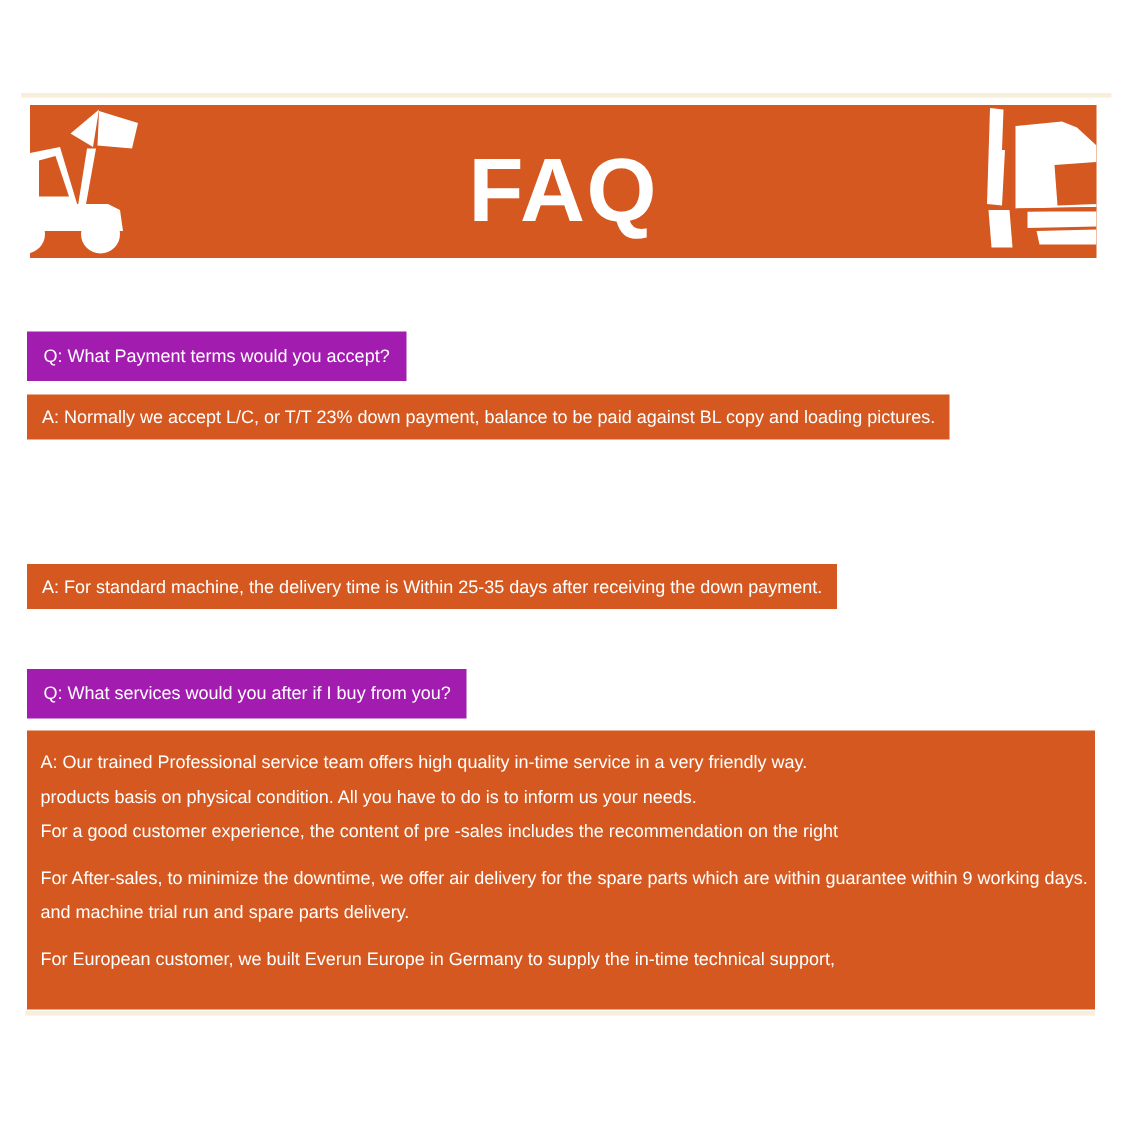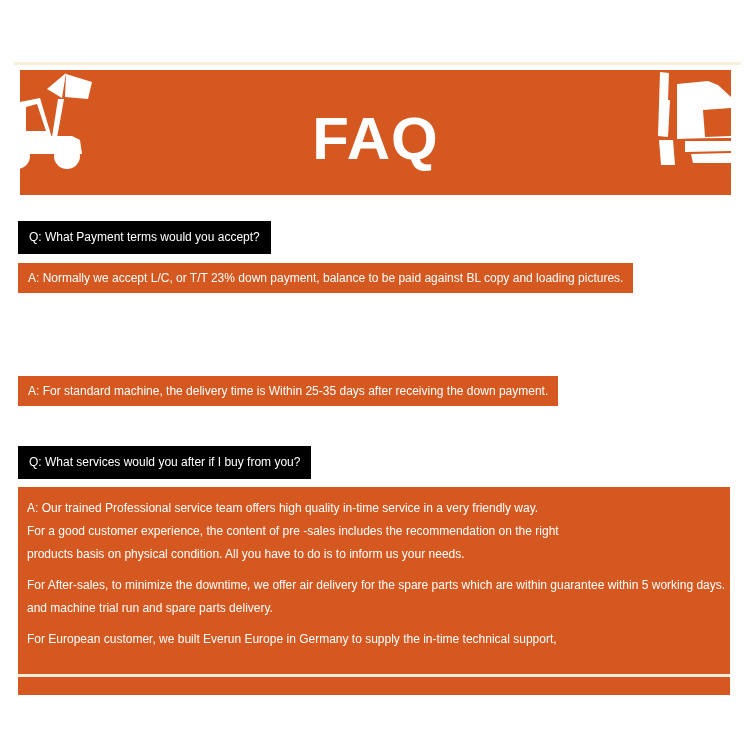--- a/index.html
+++ b/index.html
@@ -4,47 +4,47 @@
 <style>
   html,body{margin:0;padding:0;background:#ffffff;}
   .page{
     position:relative;width:751px;height:749px;background:#ffffff;overflow:hidden;
     font-family:"Liberation Sans","DejaVu Sans",sans-serif;
   }
   .divider{position:absolute;height:3px;background:#F8EEDA;}
   .divider.top{left:14px;top:62px;width:727px;}
   .divider.bottom{left:17px;top:674px;width:713px;}
   .banner{
-    position:absolute;left:20px;top:70px;width:711px;height:125px;
+    position:absolute;left:20px;top:70px;width:711px;height:102px;
     background:#D4581F;display:flex;align-items:center;justify-content:center;
   }
   .banner-title{
     color:#ffffff;font-size:60px;font-weight:bold;letter-spacing:1px;
     line-height:1;transform:translateY(6px);
   }
   .banner svg{position:absolute;top:0;height:101px;width:100px;}
   .banner svg.left-ico{left:0;}
   .banner svg.right-ico{right:0;}
   .qbar{
     position:absolute;left:18px;height:33px;line-height:33px;
-    background:#000000;color:#ffffff;font-size:12px;
+    background:#a21caf;color:#ffffff;font-size:12px;
     padding:0 11px;white-space:nowrap;display:inline-block;
   }
   .abar{
     position:absolute;left:18px;height:30px;line-height:30px;
     background:#D4581F;color:#ffffff;font-size:12px;
     padding:0 10px;white-space:nowrap;display:inline-block;
   }
   .q1{top:221px;}
   .a1{top:263px;}
   .q2{top:334px;}
   .q3{top:446px;}
   .a2{top:376px;}
   .apanel{
-    position:absolute;left:18px;top:487px;width:712px;height:208px;
+    position:absolute;left:18px;top:487px;width:712px;height:186px;
     background:#D4581F;color:#ffffff;font-size:12px;
     padding:10px 0 0 9px;box-sizing:border-box;
   }
   .apanel .ln{line-height:23px;white-space:nowrap;}
   .apanel .ln.para-gap{margin-top:8px;}
 </style>
 </head>
 <body>
 
 <div class="page">
@@ -83,22 +83,22 @@
 
   <div class="qbar q1">Q: What Payment terms would you accept?</div>
   <div class="abar a1">A: Normally we accept L/C, or T/T 23% down payment, balance to be paid against BL copy and loading pictures.</div>
 
   <div class="abar a2">A: For standard machine, the delivery time is Within 25-35 days after receiving the down payment.</div>
 
   <div class="qbar q3">Q: What services would you after if I buy from you?</div>
 
   <div class="apanel">
     <div class="ln">A: Our trained Professional service team offers high quality in-time service in a very friendly way.</div>
+    <div class="ln">products basis on physical condition. All you have to do is to inform us your needs.</div>
     <div class="ln">For a good customer experience, the content of pre -sales includes the recommendation on the right</div>
-    <div class="ln">products basis on physical condition. All you have to do is to inform us your needs.</div>
-    <div class="ln para-gap">For After-sales, to minimize the downtime, we offer air delivery for the spare parts which are within guarantee within 5 working days.</div>
+    <div class="ln para-gap">For After-sales, to minimize the downtime, we offer air delivery for the spare parts which are within guarantee within 9 working days.</div>
     <div class="ln">and machine trial run and spare parts delivery.</div>
     <div class="ln para-gap">For European customer, we built Everun Europe in Germany to supply the in-time technical support,</div>
   </div>
 
   <div class="divider bottom"></div>
 
 </div>
 
 </body></html>

